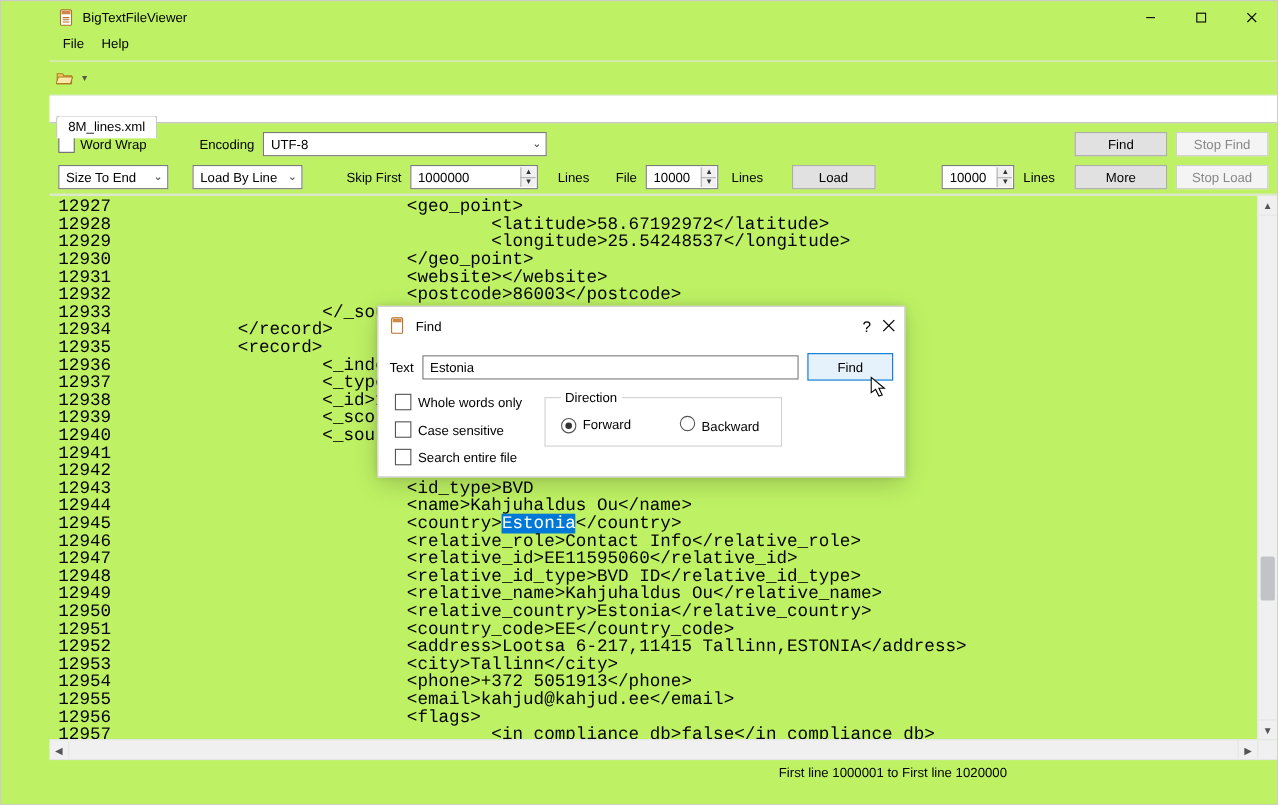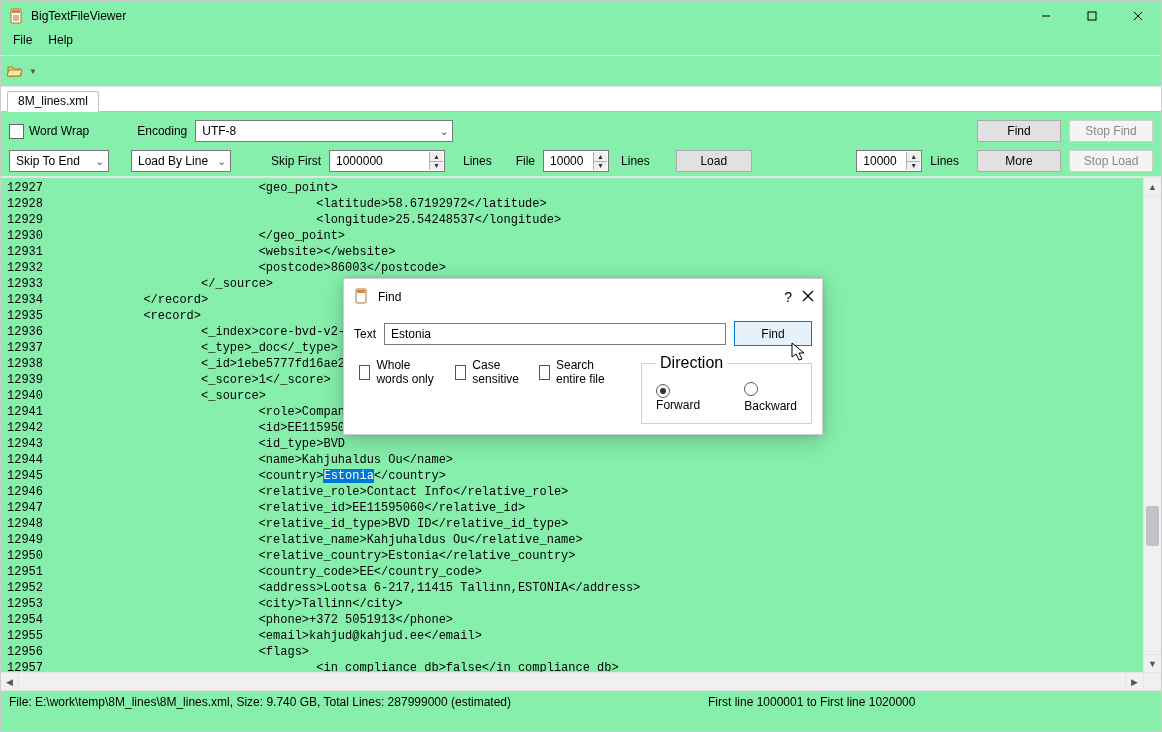--- a/index.html
+++ b/index.html
@@ -10,21 +10,22 @@
     background: #ffffff;
     color: #000;
     overflow: hidden;
     position: relative;
   }
   .window {
     width: 1162px; height: 732px;
     border: 1px solid #cccccc;
     box-sizing: border-box;
     position: relative;
-    background: #86efac;
+    background: #bef264;
+    padding-left: 44px;
   }
   
   .titlebar {
     height: 30px;
     display: flex;
     align-items: center;
     justify-content: space-between;
     padding: 0 0 0 8px;
     box-sizing: border-box;
   }
@@ -68,21 +69,21 @@
     padding: 0 6px;
     border-bottom: 1px solid #c0c0c0;
     gap:0;
     background:#ffffff;
   }
   .tab {
     border: 1px solid #c0c0c0;
     border-bottom: 1px solid #ffffff;
     padding: 2px 10px 3px 10px;
     font-size:12px;
-    position: relative; top:1px;
+    position: relative; top:15px;
     background:#ffffff;
     border-top-left-radius:3px;
     border-top-right-radius:3px;
   }
 
   
   .options-panel {
     padding: 8px 8px 4px 8px;
     border-bottom: 1px solid #e5e5e5;
     display:flex; flex-direction:column; gap:8px;
@@ -133,24 +134,25 @@
   
   .viewer-area {
     position:relative;
     height: 512px;
     border-top:1px solid #e5e5e5;
   }
   .viewer {
     position:absolute; inset:0 18px 18px 0;
     overflow:hidden;
     font-family: Consolas, "Courier New", monospace;
-    font-size: 12px;
+    font-size: 16px;
     line-height: 16px;
     white-space: pre;
     padding: 2px 6px;
+    text-align: right;
   }
   .viewer .line { display:flex; }
   .viewer .ln { width:50px; color:#000; }
   .viewer .code { }
   .viewer .hl { background:#0078d7; color:#fff; }
   .vscroll {
     position:absolute; right:0; top:0; bottom:18px;
     width:17px; background:#f0f0f0;
     border-left:1px solid #e5e5e5;
     display:flex; flex-direction:column;
@@ -224,31 +226,31 @@
     box-sizing:border-box;
     display:flex; align-items:center;
   }
   .find-btn {
     border:1px solid #0078d7;
     background:#e5f1fb;
     height:23px; width:76px;
     display:flex; align-items:center; justify-content:center;
   }
   .dlg-opts-wrapper { display:flex; align-items:flex-start; gap:20px; }
-  .dlg-col { display:flex; gap:10px; margin-top:4px; }
+  .dlg-col { display:flex; flex-direction:column; gap:10px; margin-top:4px; }
   .chk { display:flex; align-items:center; gap:6px; }
   .chk .box { width:13px; height:13px; border:1px solid #555; }
   fieldset.direction {
     border:1px solid #d0d0d0;
     padding:10px 14px 10px 14px;
     margin:0;
     width: 216px;
     box-sizing:border-box;
   }
-  fieldset.direction legend { padding:0 4px; font-size:16px;}
+  fieldset.direction legend { padding:0 4px; font-size:12px;}
   .radios { display:flex; gap:44px; align-items:center; }
   .radio .circ {
     width:12px; height:12px; border:1px solid #555; border-radius:50%;
     display:inline-flex; align-items:center; justify-content:center;
     margin-right:6px;
   }
   .radio.on .circ::after {
     content:""; width:6px;height:6px;background:#333;border-radius:50%;
   }
   .dlg-footer { display:flex; justify-content:flex-end; margin-top:8px; }
@@ -327,21 +329,21 @@
       <div class="select" style="width:258px">
         <span>UTF-8</span>
         <span class="chev">⌄</span>
       </div>
       <div class="spacer"></div>
       <div class="btn wide" style="margin-right:8px">Find</div>
       <div class="btn wide disabled">Stop Find</div>
     </div>
     <div class="opt-row">
       <div class="select" style="width:100px">
-        <span>Skip To End</span>
+        <span>Size To End</span>
         <span class="chev">⌄</span>
       </div>
       <span style="width:22px"></span>
       <div class="select" style="width:100px">
         <span>Load By Line</span>
         <span class="chev">⌄</span>
       </div>
       <span style="width:40px"></span>
       <span class="ctrl-label">Skip First</span>
       <div class="spin" style="width:116px">
@@ -393,21 +395,20 @@
     </div>
     <div class="hscroll">
       <div class="arrow">◀</div>
       <div class="track"></div>
       <div class="arrow right">▶</div>
     </div>
     <div class="scroll-corner"></div>
   </div>
 
   <div class="statusbar">
-    <span>File: E:\work\temp\8M_lines\8M_lines.xml, Size:    9.740 GB, Total Lines: 287999000 (estimated)</span>
     <span class="status-right">First line 1000001 to First line 1020000</span>
   </div>
 </div>
 
 <div class="find-dialog">
   <div class="dlg-title">
     <div class="tleft">
       <span>
         <svg viewBox="0 0 16 16" width="16" height="16">
           <rect x="2" y="1" width="10" height="14" rx="1" fill="#fff" stroke="#b2722a"></rect>

